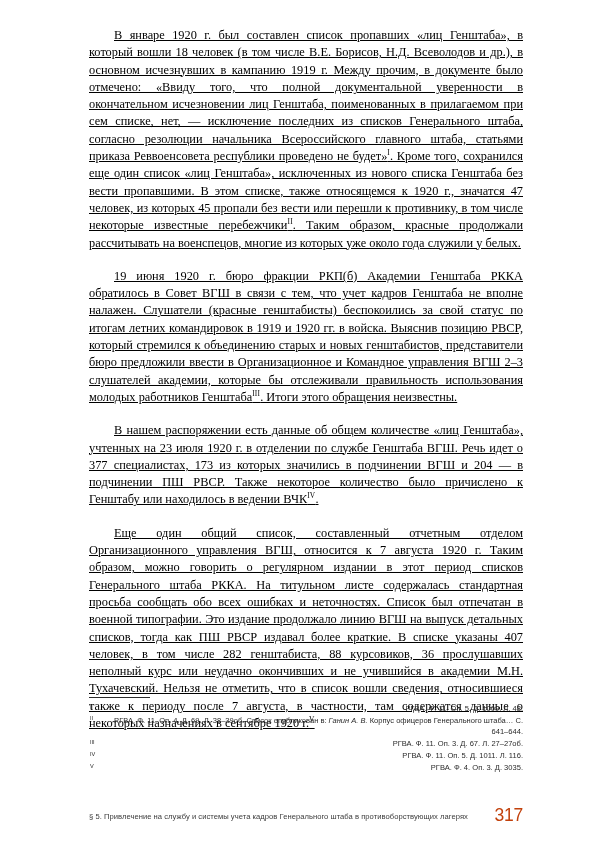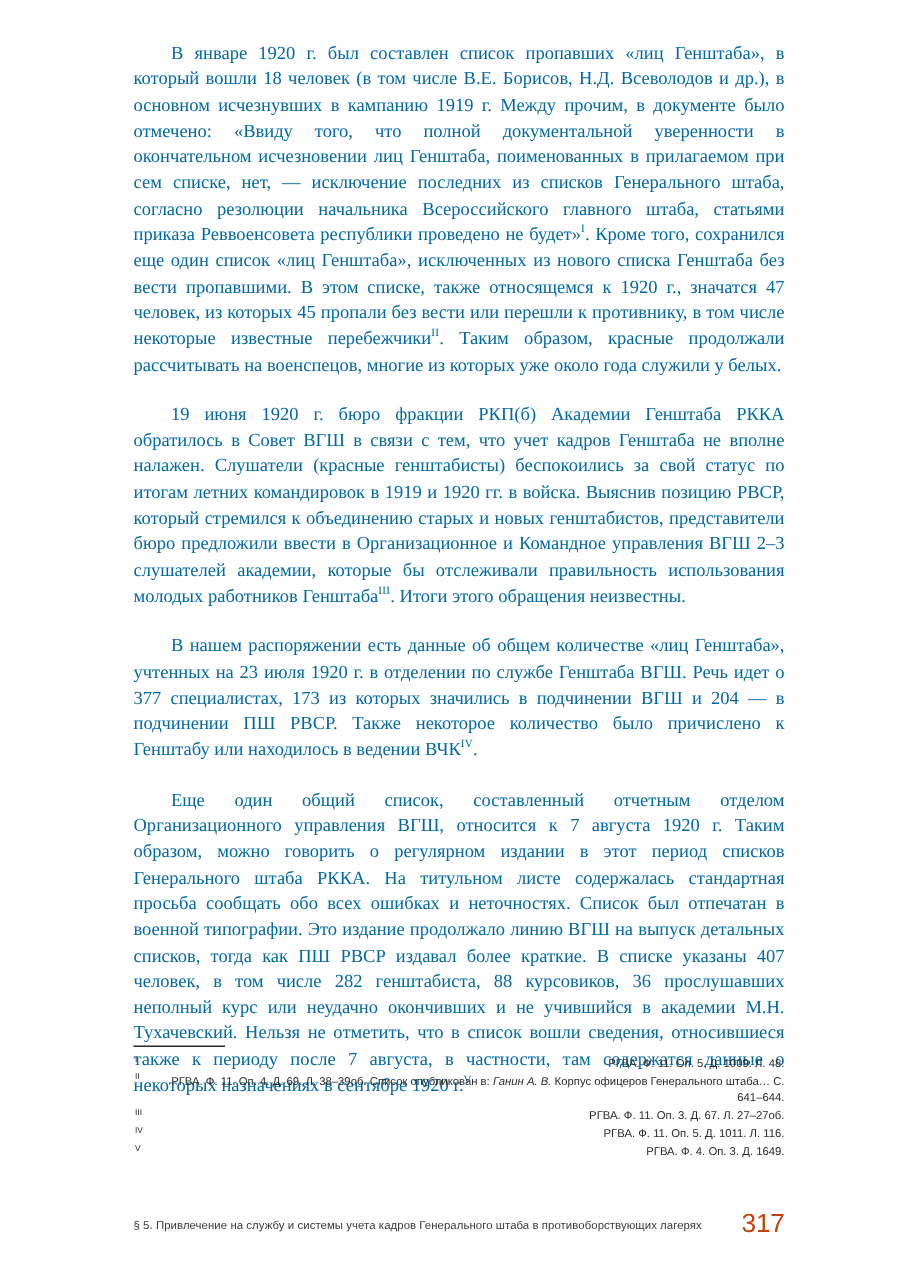--- a/index.html
+++ b/index.html
@@ -33,21 +33,22 @@
     width: 434px;
   }
 
   .para {
     font-size: 12.35px;
     line-height: 17.3px;
     text-align: justify;
     text-indent: 25px;
     text-justify: inter-word;
     hyphens: auto;
-    color: #0369a1;
+    color: #000000;
+    text-decoration: underline;
     -webkit-font-smoothing: antialiased;
   }
 
   .para + .para { margin-top: 16px; }
 
   sup.fn {
     font-size: 7.4px;
     vertical-align: super;
     line-height: 0;
     font-family: "Liberation Serif", serif;
@@ -144,21 +145,21 @@
     <ul class="fn-list">
 
       <li class="fn-item"><span class="fn-marker">I</span><span>РГВА. Ф. 11. Оп. 5. Д. 1009. Л. 48.</span></li>
 
       <li class="fn-item"><span class="fn-marker">II</span><span>РГВА. Ф. 11. Оп. 4. Д. 69. Л. 38–39об. Список опубликован в: </span><span class="it">Ганин А. В.</span><span> Корпус офицеров Генерального штаба… С. 641–644.</span></li>
 
       <li class="fn-item"><span class="fn-marker">III</span><span>РГВА. Ф. 11. Оп. 3. Д. 67. Л. 27–27об.</span></li>
 
       <li class="fn-item"><span class="fn-marker">IV</span><span>РГВА. Ф. 11. Оп. 5. Д. 1011. Л. 116.</span></li>
 
-      <li class="fn-item"><span class="fn-marker">V</span><span>РГВА. Ф. 4. Оп. 3. Д. 1649.</span></li>
+      <li class="fn-item"><span class="fn-marker">V</span><span>РГВА. Ф. 4. Оп. 3. Д. 3035.</span></li>
 
     </ul>
   </div>
 
   <div class="footer">
     <div class="footer-title">§ 5. Привлечение на службу и системы учета кадров Генерального штаба в противоборствующих лагерях</div>
     <div class="page-number">317</div>
   </div>
 
 </div>

